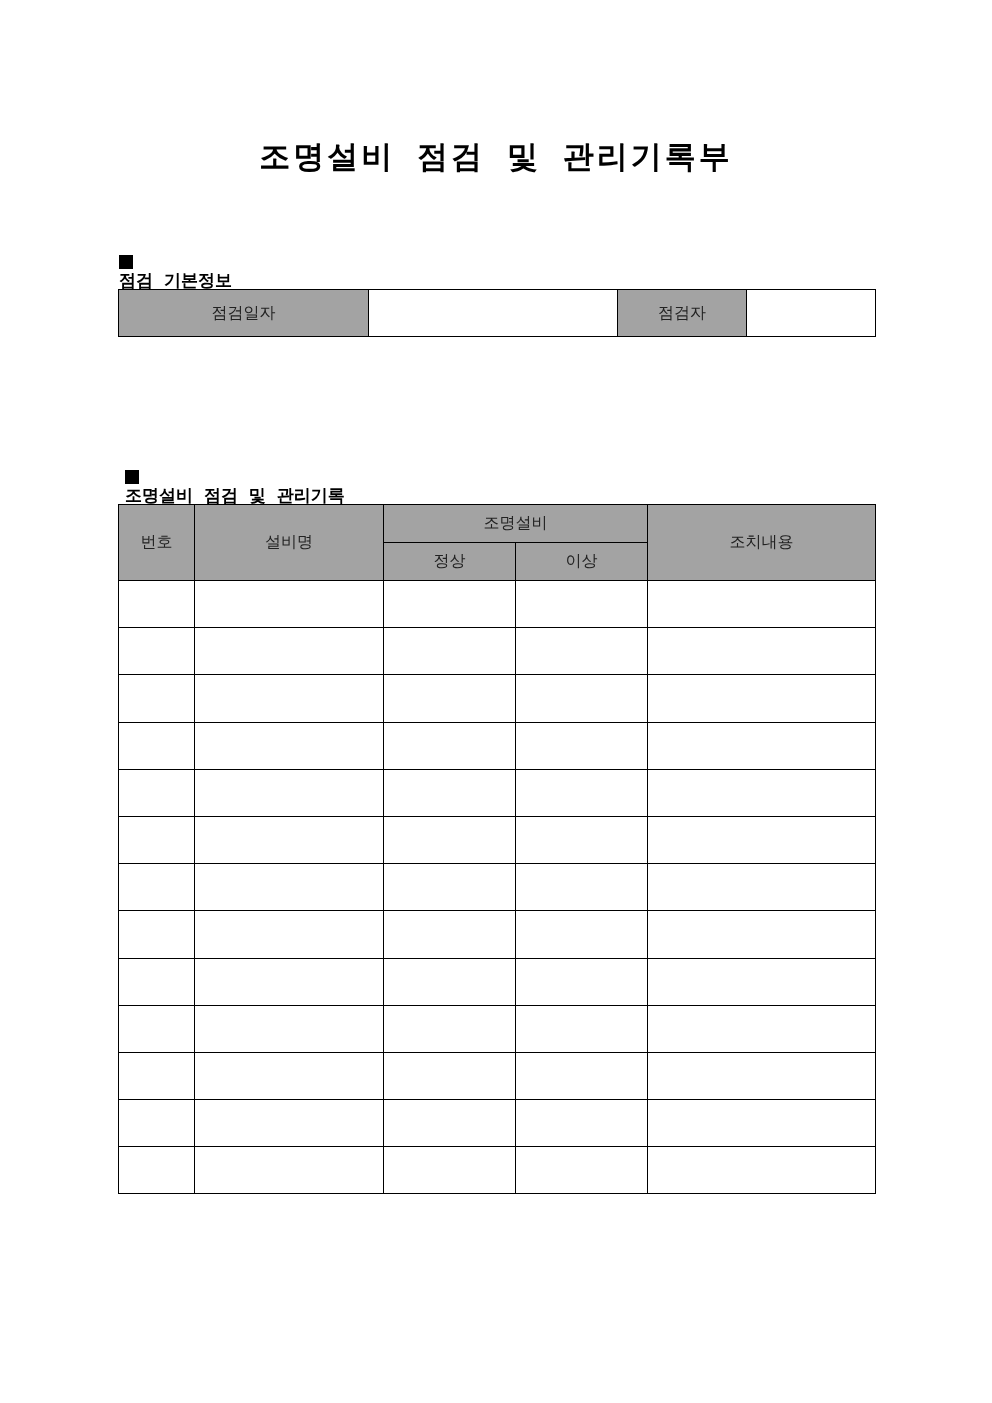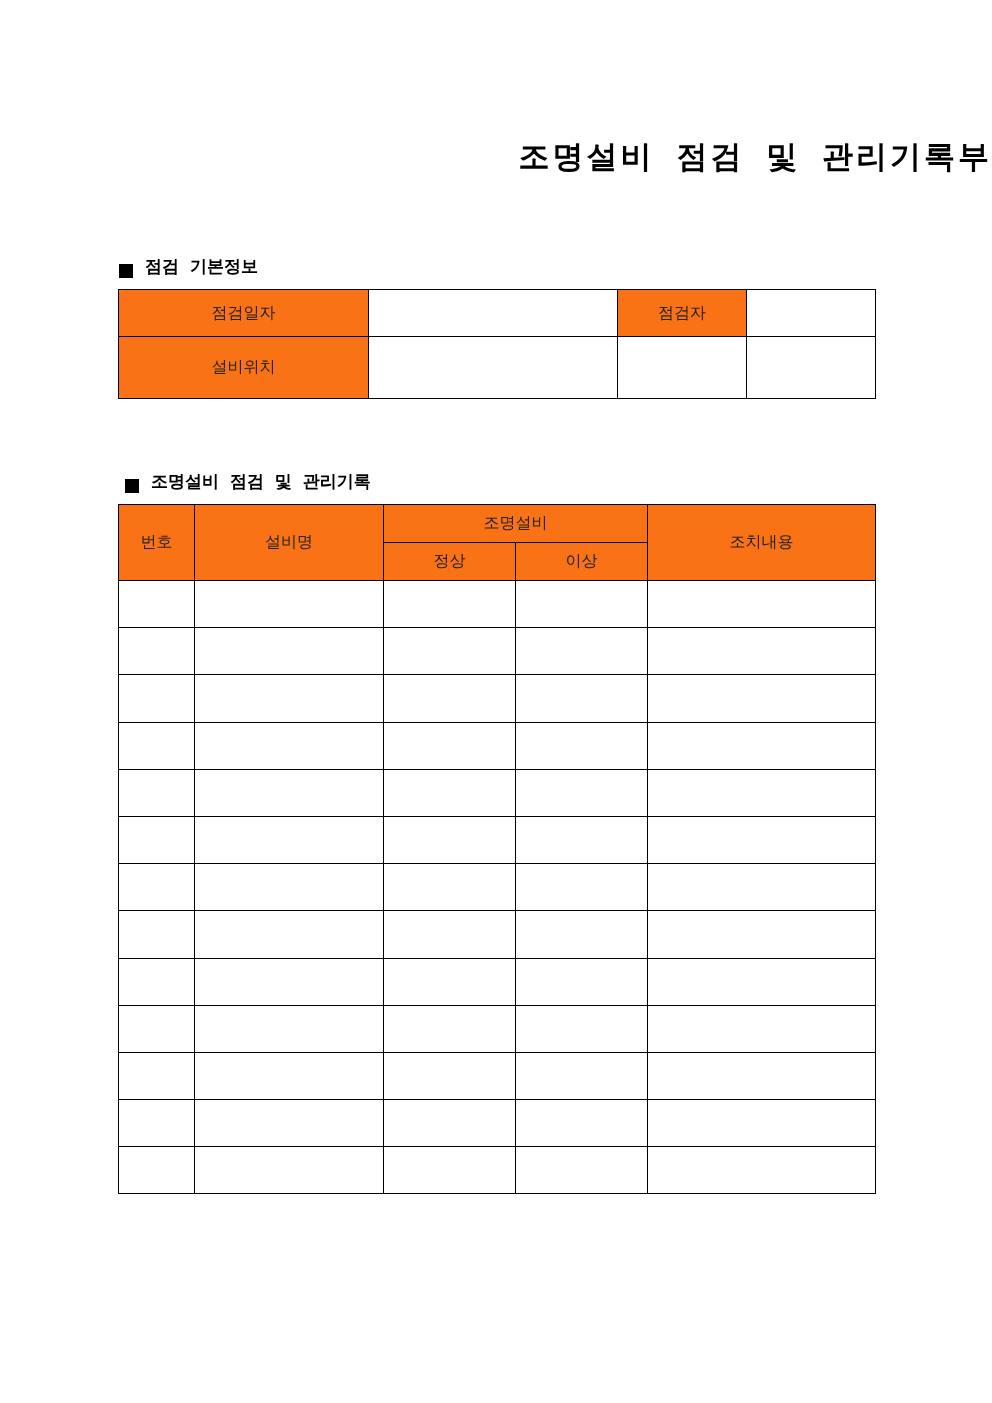--- a/index.html
+++ b/index.html
@@ -1,22 +1,22 @@
 <!DOCTYPE html>
 <html><head>
   <meta charset="utf-8">
   <style>
     html, body { margin:0; padding:0; background:#ffffff; }
     body { width:992px; height:1403px; position:relative; font-family:"DejaVu Sans", "Liberation Sans", sans-serif; color:#000; }
-    .title { position:absolute; left:0; width:992px; top:136px; text-align:right; font-size:31px; font-weight:bold; letter-spacing:3px; word-spacing:8px; }
-    .section-heading { position:absolute; left:119px; font-size:17px; font-weight:bold; display:flex; align-items:flex-end; word-spacing:5px; }
+    .title { position:absolute; left:0; width:992px; top:136px; text-align:center; font-size:31px; font-weight:bold; letter-spacing:3px; word-spacing:8px; }
+    .section-heading { position:absolute; left:119px; font-size:17px; font-weight:bold; display:flex; align-items:flex-start; word-spacing:5px;flex-direction:column; }
     .section-heading .bullet { display:inline-block; width:14px; height:14px; background:#000; margin-right:12px; }
     table { position:absolute; border-collapse:collapse; table-layout:fixed; }
     td { border:1.3px solid #000; padding:0; text-align:center; vertical-align:middle; font-size:16px; color:#222; }
-    td.hdr { background:#f97316; }
+    td.hdr { background:#a3a3a3; }
     #info-table { left:118px; top:289px; width:757px; }
     #record-table { left:118px; top:504px; width:757px; }
   </style>
 </head>
 <body>
 
 <div class="title">조명설비 점검 및 관리기록부</div>
 
 <div class="section-heading" style="top:255px;">
   <span class="bullet"></span>
@@ -28,26 +28,20 @@
     <col style="width:250px">
       <col style="width:249px">
       <col style="width:129px">
       <col style="width:129px">
   </colgroup>
   <tbody>
       <tr style="height:47px;">
     <td class="hdr">점검일자</td>
     <td></td>
     <td class="hdr">점검자</td>
-    <td></td>
-  </tr>
-  <tr style="height:62px;">
-    <td class="hdr">설비위치</td>
-    <td></td>
-    <td></td>
     <td></td>
   </tr>
 </tbody>
   </table>
 
 <div class="section-heading" style="top:470px;margin-left:6px;">
   <span class="bullet"></span>
   <span>조명설비 점검 및 관리기록</span>
 </div>
 

